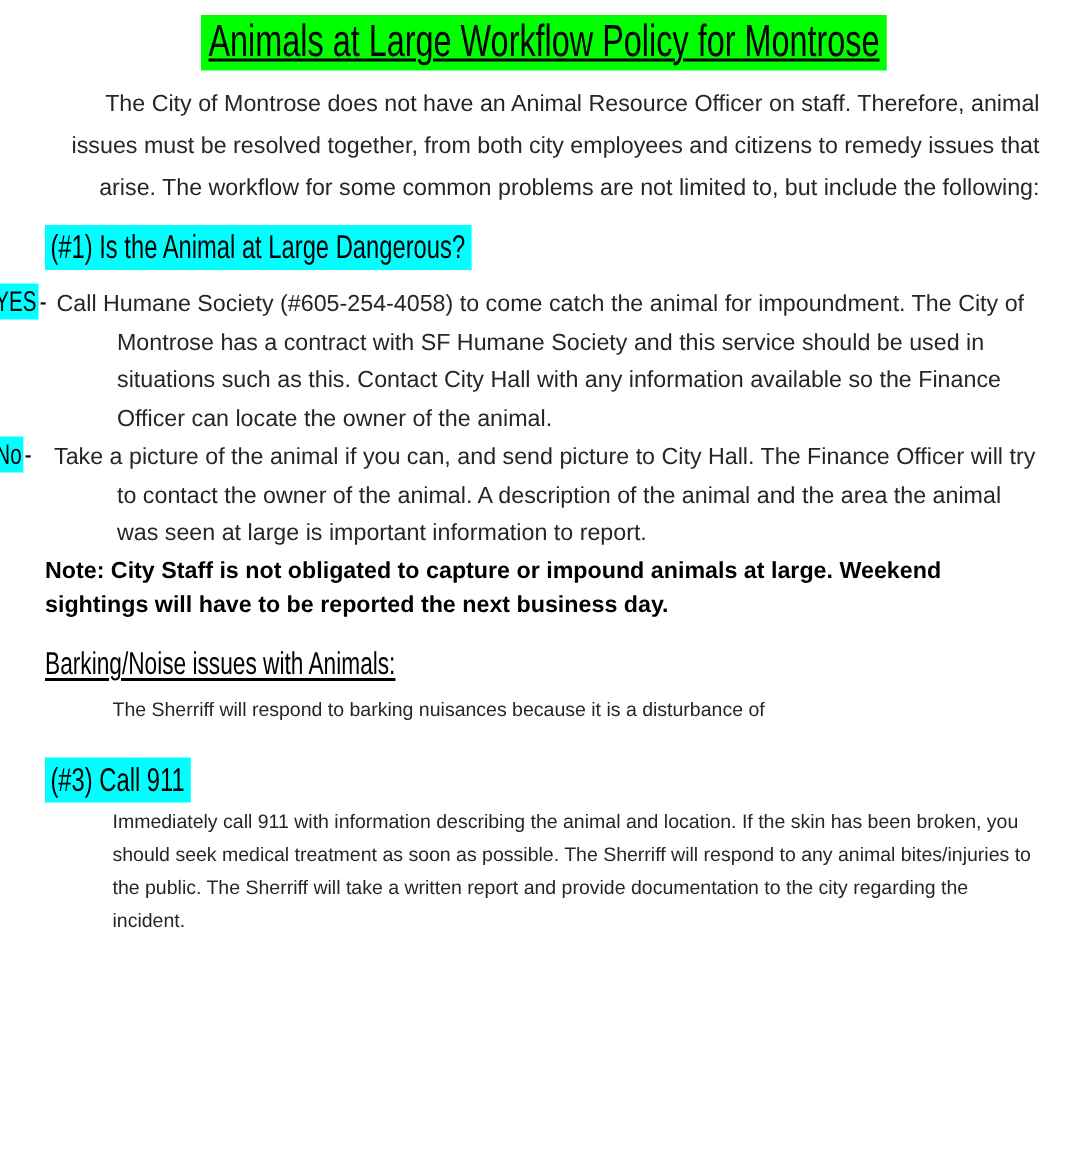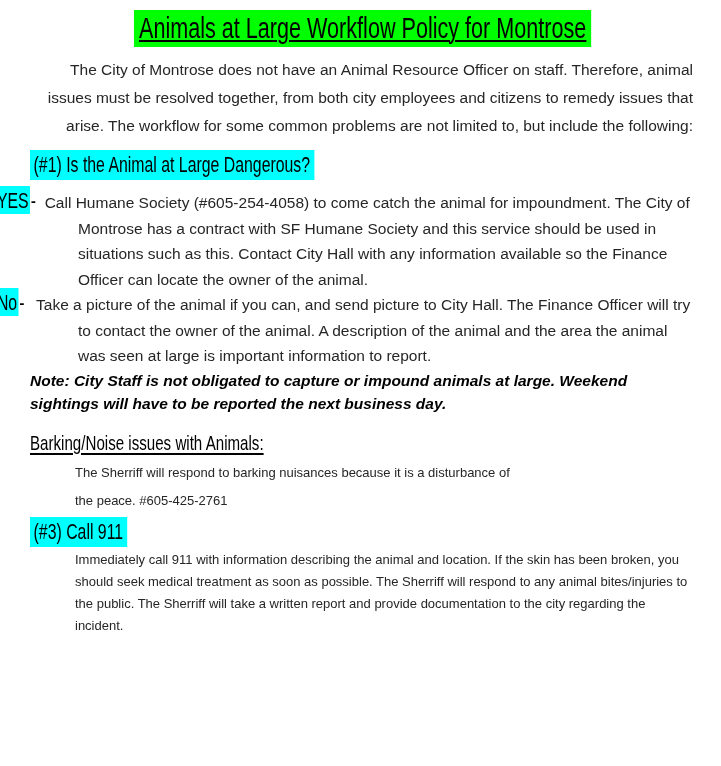--- a/index.html
+++ b/index.html
@@ -55,44 +55,44 @@
   .heading-2{margin-top:16px;}
   .heading-3{margin-top:12px;}
 
   .step .cond{
     font-size:22px;line-height:22px;
     background:var(--hl-step);
     padding:4px 6px 4px 5px;
   }
   .step-1{margin-top:10px;text-decoration:underline;}
   .step-2{margin-top:2px;}
-  .step-3{margin-top:2px;}
+  .step-3{margin-top:18px;}
 
   .answer{
     margin-top:10px;
     padding-left:48px;
     text-indent:-48px;
     font-size:15.5px;line-height:25.5px;
     max-width:668px;
   }
   .answer.no{margin-top:0;}
   .ans-head{
-    font-size:22px;line-height:19px;
+    font-size:19px;line-height:19px;
     margin-right:2px;
   }
   .ans-mark{
     background:var(--hl-step);
     padding:2px 2px 1px 2px;
     color:var(--text-heading);
   }
   .ans-dash{color:var(--text-heading);padding-left:1px;}
 
   .note{
     margin-top:0;
-    font-weight:bold;font-style:italic;
+    font-weight:bold;
     font-size:15.5px;line-height:23px;
     color:#000;
     max-width:670px;
   }
 
   .indent-body{
     margin:4px 0 0 45px;
     font-size:13px;
   }
   .body-2{line-height:28px;max-width:560px;}
@@ -123,21 +123,20 @@
   </div>
 
   <div>
     <div class="sec-heading heading-2">
       <span class="cond">Barking/Noise issues with Animals:</span>
     </div>
 
 
     <div class="indent-body body-2">
       <div>The Sherriff will respond to barking nuisances because it is a disturbance of</div>
-      <div>the peace. #605-425-2761</div>
     </div>
   </div>
 
   <div>
 
     <div class="step step-3">
       <span class="cond">(#3) Call 911</span>
     </div>
 
     <p class="indent-body body-3">Immediately call 911 with information describing the animal and location. If the skin has been broken, you should seek medical treatment as soon as possible. The Sherriff will respond to any animal bites/injuries to the public. The Sherriff will take a written report and provide documentation to the city regarding the incident.</p>

